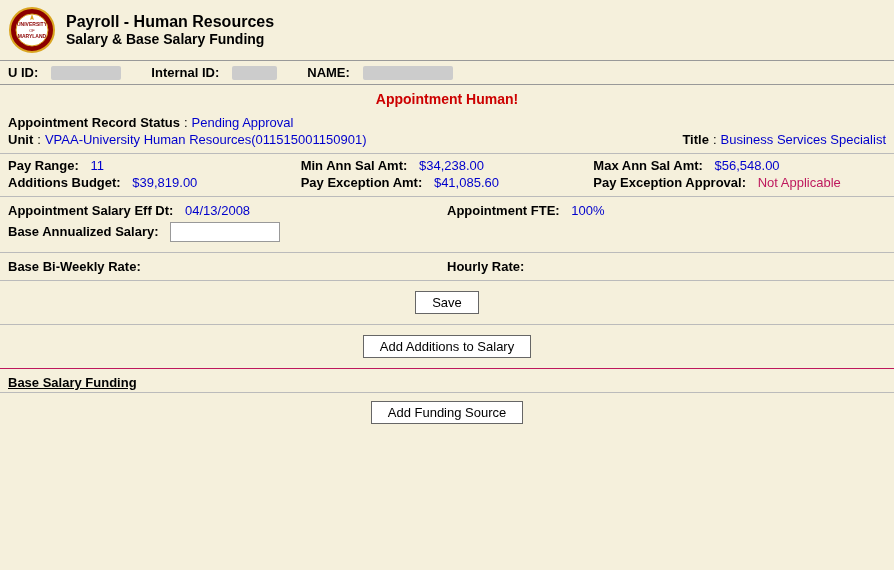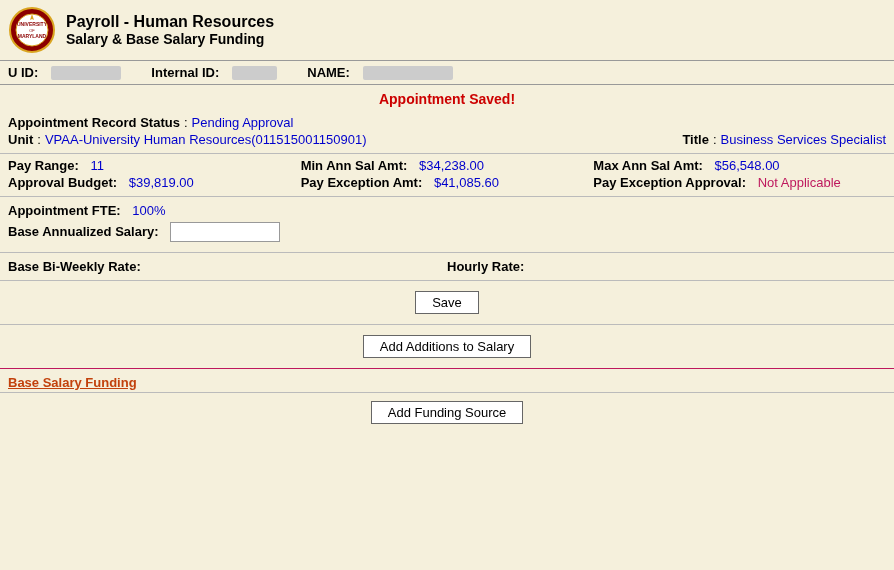--- a/index.html
+++ b/index.html
@@ -178,21 +178,21 @@
       text-align: center;
       padding: 10px 0;
       border-bottom: 1px solid #be185d;
     }
     .funding-header {
       padding: 6px 8px 2px 8px;
       border-bottom: 1px solid #bbb;
     }
     .funding-header a {
       font-weight: bold;
-      color: #c2410c;
+      color: #000000;
       text-decoration: underline;
       font-size: 13px;
     }
     .funding-add-section {
       text-align: center;
       padding: 8px 0;
     }
   </style>
 </head>
 <body>
@@ -225,21 +225,21 @@
     <label>Internal ID:</label>
     <span class="blurred-text-sm">&nbsp;&nbsp;&nbsp;&nbsp;&nbsp;&nbsp;&nbsp;</span>
   </div>
   <div class="id-field">
     <label>NAME:</label>
     <span class="blurred-text-name">&nbsp;&nbsp;&nbsp;&nbsp;&nbsp;&nbsp;&nbsp;&nbsp;&nbsp;&nbsp;&nbsp;&nbsp;</span>
   </div>
 </div>
 
 <div class="saved-banner">
-  <span>Appointment Saved!</span>
+  <span>Appointment Human!</span>
 </div>
 
 <div class="section">
   <div class="section-row">
     <span class="field-label">Appointment Record Status</span>
     <span style="margin-right:4px;">:</span>
     <span class="field-value">Pending Approval</span>
   </div>
   <div class="section-row" style="display:flex; justify-content: space-between;">
     <div style="display:flex; align-items:flex-end;">
@@ -268,39 +268,44 @@
       <span class="field-value">$34,238.00</span>
     </div>
     <div class="pay-col">
       <span class="field-label">Max Ann Sal Amt:</span>
       <span style="margin-right:4px;">&nbsp;</span>
       <span class="field-value">$56,548.00</span>
     </div>
   </div>
   <div class="pay-row">
     <div class="pay-col">
-      <span class="field-label">Approval Budget:</span>
+      <span class="field-label">Additions Budget:</span>
       <span style="margin-right:4px;">&nbsp;</span>
       <span class="field-value">$39,819.00</span>
     </div>
     <div class="pay-col">
       <span class="field-label">Pay Exception Amt:</span>
       <span style="margin-right:4px;">&nbsp;</span>
       <span class="field-value">$41,085.60</span>
     </div>
     <div class="pay-col">
       <span class="field-label">Pay Exception Approval:</span>
       <span style="margin-right:4px;">&nbsp;</span>
       <span class="field-value-orange">Not Applicable</span>
     </div>
   </div>
 </div>
 
 <div class="salary-section">
   <div class="salary-row">
+    <div class="salary-left">
+      <span class="field-label">Appointment Salary Eff Dt:</span>
+      <span style="margin-right:4px;">&nbsp;</span>
+      <span class="field-value">04/13/2008</span>
+    </div>
     <div class="salary-right">
       <span class="field-label">Appointment FTE:</span>
       <span style="margin-right:4px;">&nbsp;</span>
       <span class="field-value">100%</span>
     </div>
   </div>
   <div class="salary-row">
     <div class="salary-left">
       <span class="field-label">Base Annualized Salary:</span>
       <span style="margin-right:4px;">&nbsp;</span>

